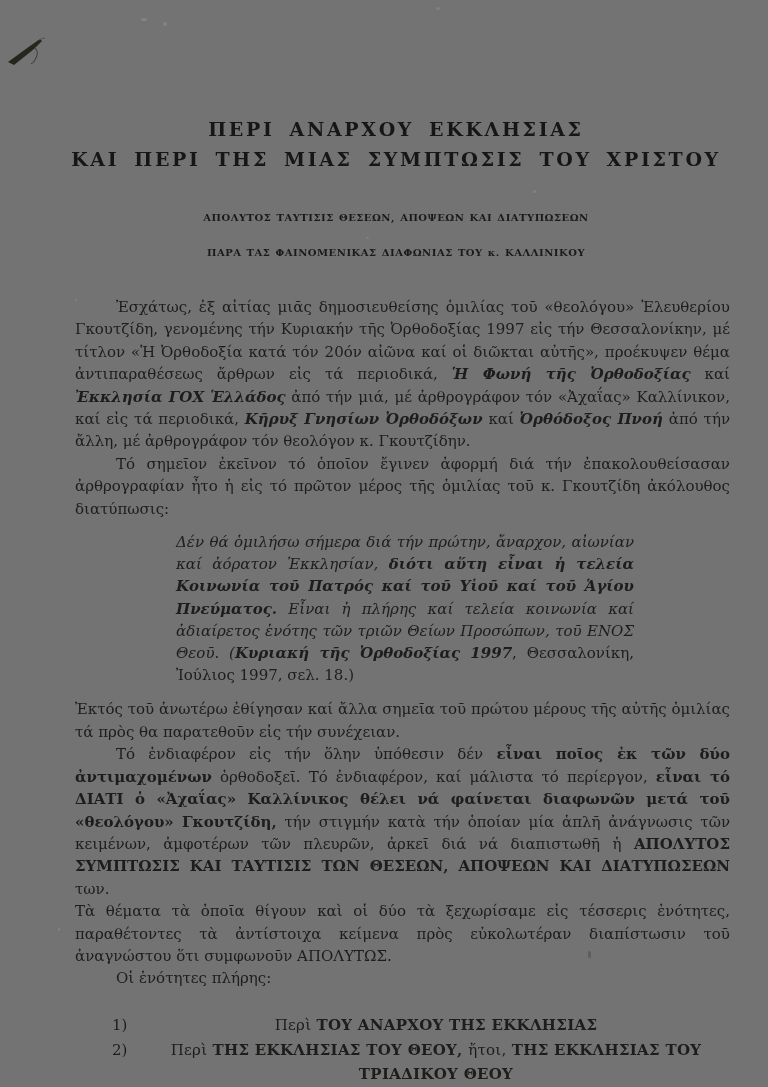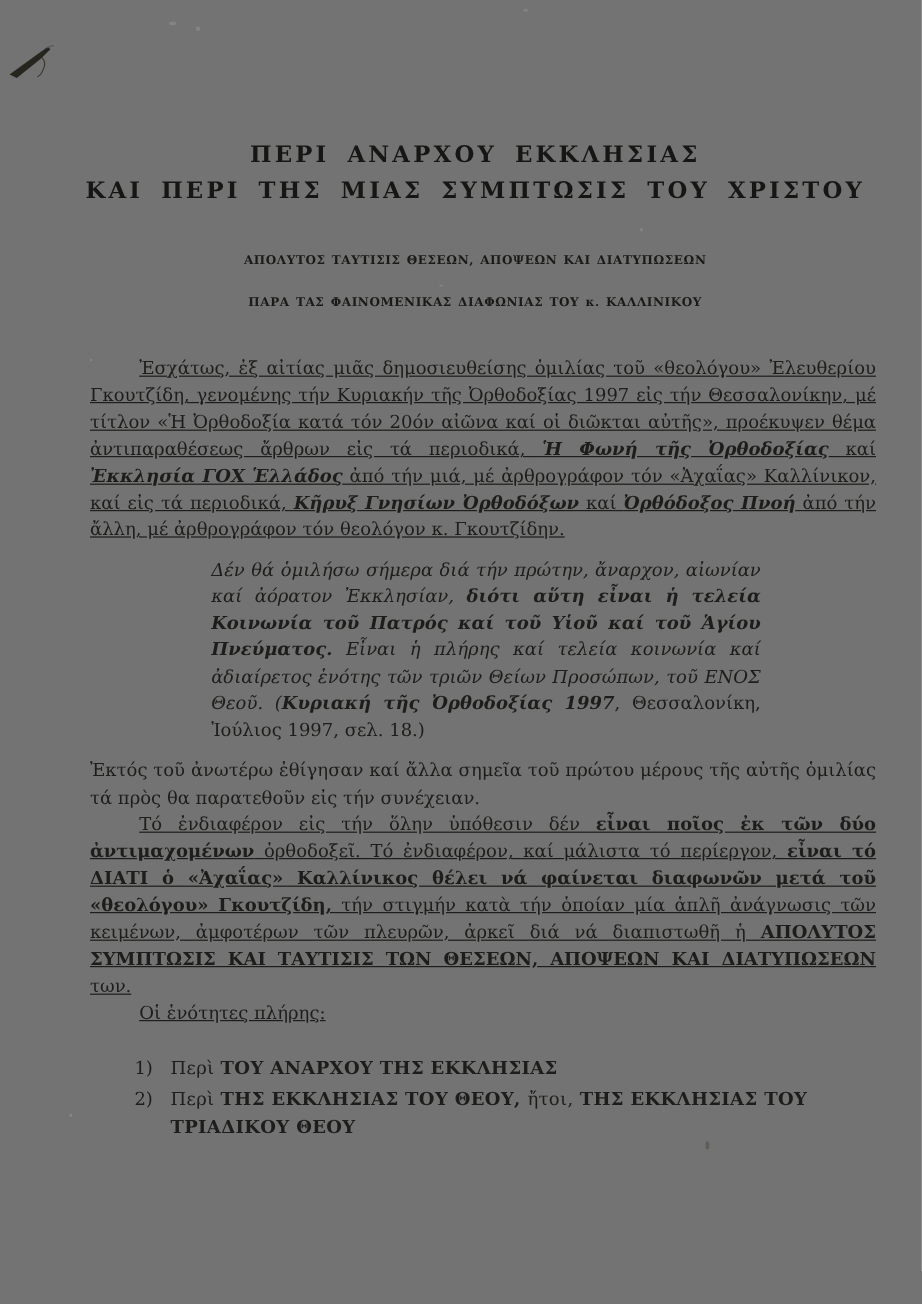--- a/index.html
+++ b/index.html
@@ -15,35 +15,35 @@
     letter-spacing:0.14em;word-spacing:0.3em;white-space:nowrap;
   }
   .subtitle-block{margin-top:26px;text-align:center;}
   .subtitle-line{
     font-weight:bold;font-size:10px;line-height:35px;color:#1a1a18;
     letter-spacing:0.05em;word-spacing:0.12em;white-space:nowrap;
   }
   
   .content{margin:26px 50px 0 63px;font-size:15px;line-height:22.4px;text-align:justify;}
   .content p{margin:0;}
-  p.indent{text-indent:41px;text-decoration:underline;}
+  p.indent{text-indent:41px;}
   .r-n{font-weight:normal;font-style:normal;}
   .r-b{font-weight:bold;}
   .r-i{font-style:italic;margin-top:44px;}
   .r-bi{font-weight:bold;font-style:italic;}
   
   .quote{
     margin:11px 96px 12px 101px;
     font-style:italic;line-height:22.2px;text-align:justify;
   }
   
   .ennotites-list{margin:24px 0 0 37px;}
   .list-item{display:flex;line-height:23.5px;margin-bottom:2px;}
   .li-num{flex:0 0 30px;font-size:15px;}
-  .li-text{flex:1;font-size:15px;letter-spacing:0.02em;text-align:left;}
+  .li-text{flex:1;font-size:15px;letter-spacing:0.02em;text-align:center;}
   
   .ink-smudge{position:absolute;left:6px;top:36px;width:44px;height:34px;}
   .speck{position:absolute;background:#9a9a94;border-radius:50%;}
   .edge-line{
     position:absolute;right:7px;top:900px;width:2px;height:187px;
     background:linear-gradient(#f1f1ee,#d9d9d4);
   }
 </style>
 </head>
 <body>
@@ -70,25 +70,27 @@
     <div class="title-line">ΚΑΙ  ΠΕΡΙ  ΤΗΣ  ΜΙΑΣ  ΣΥΜΠΤΩΣΙΣ  ΤΟΥ  ΧΡΙΣΤΟΥ</div>
   </div>
 
   <div class="subtitle-block">
     <div class="subtitle-line">ΑΠΟΛΥΤΟΣ ΤΑΥΤΙΣΙΣ ΘΕΣΕΩΝ, ΑΠΟΨΕΩΝ ΚΑΙ ΔΙΑΤΥΠΩΣΕΩΝ</div>
     <div class="subtitle-line">ΠΑΡΑ ΤΑΣ ΦΑΙΝΟΜΕΝΙΚΑΣ ΔΙΑΦΩΝΙΑΣ ΤΟΥ κ. ΚΑΛΛΙΝΙΚΟΥ</div>
   </div>
 
   <div class="content">
     <p class="indent"><span class="r-n">Ἐσχάτως, ἐξ αἰτίας μιᾶς δημοσιευθείσης ὁμιλίας τοῦ «θεολόγου» Ἐλευθερίου Γκουτζίδη, γενομένης τήν Κυριακήν τῆς Ὀρθοδοξίας 1997 εἰς τήν Θεσσαλονίκην, μέ τίτλον «Ἡ Ὀρθοδοξία κατά τόν 20όν αἰῶνα καί οἱ διῶκται αὐτῆς», προέκυψεν θέμα ἀντιπαραθέσεως ἄρθρων εἰς τά περιοδικά, </span><span class="r-bi">Ἡ Φωνή τῆς Ὀρθοδοξίας</span><span class="r-n"> καί </span><span class="r-bi">Ἐκκλησία ΓΟΧ Ἑλλάδος</span><span class="r-n"> ἀπό τήν μιά,  μέ ἀρθρογράφον τόν «Ἀχαΐας» Καλλίνικον, καί εἰς τά περιοδικά, </span><span class="r-bi">Κῆρυξ Γνησίων Ὀρθοδόξων</span><span class="r-n"> καί </span><span class="r-bi">Ὀρθόδοξος Πνοή</span><span class="r-n"> ἀπό τήν ἄλλη, μέ ἀρθρογράφον τόν θεολόγον κ. Γκουτζίδην.</span></p>
+    <p class="indent"><span class="r-n">Τό σημεῖον ἐκεῖνον τό ὁποῖον ἔγινεν ἀφορμή διά τήν ἐπακολουθείσασαν ἀρθρογραφίαν ἦτο ἡ εἰς τό πρῶτον μέρος τῆς ὁμιλίας τοῦ κ. Γκουτζίδη ἀκόλουθος διατύπωσις:</span></p>
 
     <div class="quote"><span class="r-i">Δέν θά ὁμιλήσω σήμερα διά τήν πρώτην, ἄναρχον, αἰωνίαν καί ἀόρατον Ἐκκλησίαν, </span><span class="r-bi">διότι αὕτη εἶναι ἡ τελεία Κοινωνία τοῦ Πατρός καί τοῦ Υἱοῦ καί τοῦ Ἁγίου Πνεύματος.</span><span class="r-i"> Εἶναι ἡ πλήρης καί τελεία κοινωνία καί ἀδιαίρετος ἑνότης τῶν τριῶν Θείων Προσώπων, τοῦ ΕΝΟΣ Θεοῦ. (</span><span class="r-bi">Κυριακή τῆς Ὀρθοδοξίας 1997</span><span class="r-n">, Θεσσαλονίκη, Ἰούλιος 1997, σελ. 18.)</span></div>
 
     <p><span class="r-n">Ἐκτός τοῦ ἀνωτέρω ἐθίγησαν καί ἄλλα σημεῖα τοῦ πρώτου μέρους τῆς αὐτῆς ὁμιλίας τά πρὸς θα παρατεθοῦν εἰς τήν συνέχειαν.</span></p>
     <p class="indent"><span class="r-n">Τό ἐνδιαφέρον εἰς τήν ὅλην ὑπόθεσιν δέν </span><span class="r-b">εἶναι ποῖος ἐκ τῶν δύο ἀντιμαχομένων</span><span class="r-n"> ὀρθοδοξεῖ. Τό ἐνδιαφέρον, καί μάλιστα τό περίεργον, </span><span class="r-b">εἶναι τό ΔΙΑΤΙ ὁ «Ἀχαΐας» Καλλίνικος θέλει νά φαίνεται διαφωνῶν μετά τοῦ «θεολόγου» Γκουτζίδη,</span><span class="r-n"> τήν στιγμήν κατὰ τήν ὁποίαν μία ἁπλῆ ἀνάγνωσις τῶν κειμένων, ἀμφοτέρων τῶν πλευρῶν, ἀρκεῖ διά νά διαπιστωθῆ ἡ </span><span class="r-b">ΑΠΟΛΥΤΟΣ ΣΥΜΠΤΩΣΙΣ ΚΑΙ ΤΑΥΤΙΣΙΣ ΤΩΝ ΘΕΣΕΩΝ, ΑΠΟΨΕΩΝ ΚΑΙ ΔΙΑΤΥΠΩΣΕΩΝ</span><span class="r-n"> των.</span></p>
+    <p><span class="r-n">Τὰ θέματα τὰ ὁποῖα θίγουν καὶ οἱ δύο τὰ ξεχωρίσαμε εἰς τέσσερις ἑνότητες, παραθέτοντες τὰ ἀντίστοιχα κείμενα πρὸς εὐκολωτέραν διαπίστωσιν τοῦ ἀναγνώστου ὅτι συμφωνοῦν ΑΠΟΛΥΤΩΣ.</span></p>
     <p class="indent"><span class="r-n">Οἱ  ἑνότητες πλήρης:</span></p>
 
     <div class="ennotites-list">
       <div class="list-item">
         <span class="li-num">1)</span>
         <div class="li-text"><span class="r-n">Περὶ </span><span class="r-b">ΤΟΥ ΑΝΑΡΧΟΥ ΤΗΣ ΕΚΚΛΗΣΙΑΣ</span></div>
       </div>
       <div class="list-item">
         <span class="li-num">2)</span>
         <div class="li-text"><span class="r-n">Περὶ </span><span class="r-b">ΤΗΣ  ΕΚΚΛΗΣΙΑΣ ΤΟΥ ΘΕΟΥ, </span><span class="r-n">ἤτοι, </span><span class="r-b">ΤΗΣ ΕΚΚΛΗΣΙΑΣ ΤΟΥ ΤΡΙΑΔΙΚΟΥ ΘΕΟΥ</span></div>

